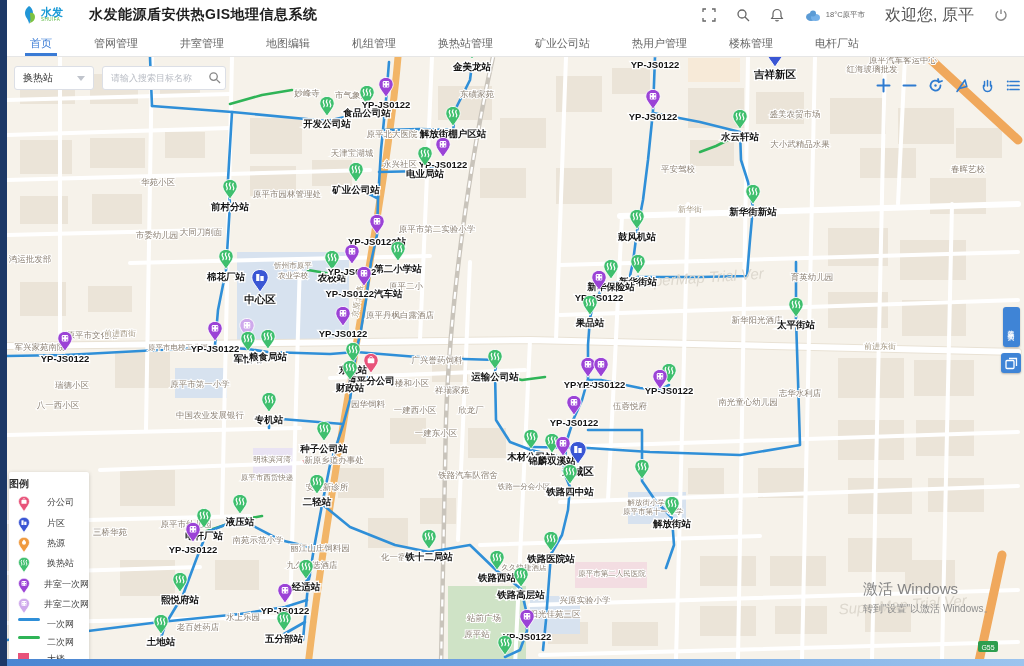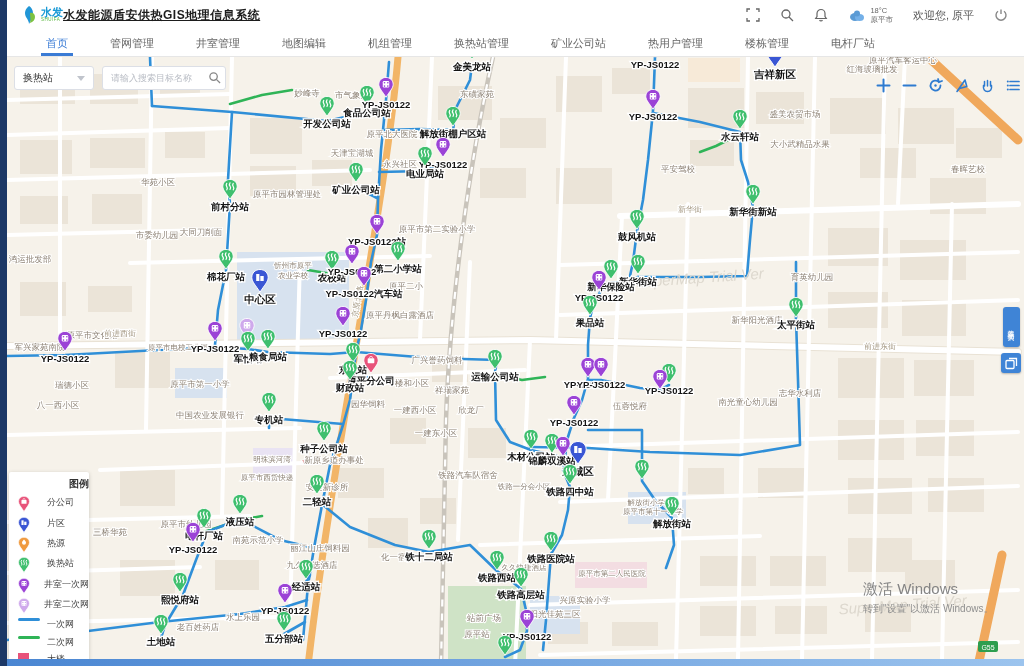--- a/index.html
+++ b/index.html
@@ -7,29 +7,29 @@
   .app{position:relative;width:1024px;height:666px;background:#0f172a;}
   .left-strip{position:absolute;left:0;top:0;width:7px;height:666px;background:#1c3866;}
   .bottom-strip{position:absolute;left:7px;top:659px;width:1017px;height:7px;background:linear-gradient(90deg,#4a86d2,#9cc4ee);}
 
   
   .hdr{position:absolute;left:7px;top:0;width:1017px;height:30px;background:#fff;border-bottom:1px solid #ededed;display:flex;align-items:center;}
   .logo{display:flex;align-items:center;margin-left:14px;}
   .logo-txt{display:flex;flex-direction:column;line-height:1;margin-left:3px;}
   .logo-cn{font-size:11px;font-weight:bold;color:#1a9ad6;}
   .logo-en{font-size:4.5px;color:#58b53c;letter-spacing:.5px;}
-  .app-title{font-size:12px;font-weight:bold;color:#1d1d1d;margin-left:0;letter-spacing:.5px;text-decoration:underline;}
+  .app-title{font-size:14px;font-weight:bold;color:#1d1d1d;margin-left:26px;letter-spacing:.5px;}
   .hdr-right{margin-left:auto;display:flex;align-items:center;gap:20px;margin-right:16px;}
   .hicon{width:14px;height:14px;display:block;}
   .weather{display:flex;align-items:center;gap:4px;}
-  .weather-txt{display:flex;flex-direction:column;font-size:7.5px;color:#666;line-height:1.25;}
-  .welcome{font-size:11px;color:#555;}
+  .weather-txt{display:flex;flex-direction:row;font-size:7.5px;color:#666;line-height:1.25;}
+  .welcome{font-size:16px;color:#555;}
 
   
-  .nav{position:absolute;left:7px;top:30px;width:1017px;height:27px;background:#fff;border-bottom:1px solid #e6e6e6;display:flex;align-items:stretch;padding-left:18px;box-sizing:border-box;}
+  .nav{position:absolute;left:7px;top:30px;width:1017px;height:27px;background:#fff;border-bottom:1px solid #e6e6e6;display:flex;align-items:stretch;padding-left:2px;box-sizing:border-box;}
   .tab{position:relative;padding:0 21px;line-height:26px;font-size:11px;color:#666;cursor:pointer;white-space:nowrap;}
   .tab.active{color:#3a7bd5;}
   .tab.active::after{content:"";position:absolute;left:16px;right:16px;bottom:0;height:3px;background:#3a7bd5;}
 
   
   .map{position:absolute;left:7px;top:57px;width:1017px;height:602px;background:#f6f2ea;overflow:hidden;}
   #map-svg{position:absolute;left:0;top:0;}
 
   .st-label{font-size:9.5px;font-weight:bold;fill:#141414;stroke:#fff;stroke-width:2.6px;paint-order:stroke;text-anchor:middle;}
   .st-label.d{font-size:10.5px;}
@@ -54,21 +54,21 @@
   .map-controls{position:absolute;left:868px;top:20px;display:flex;gap:9px;align-items:center;}
   .mc-btn{width:17px;height:17px;display:flex;align-items:center;justify-content:center;cursor:pointer;}
 
   
   .edge-widgets{position:absolute;left:994px;top:250px;display:flex;flex-direction:column;gap:6px;align-items:center;}
   .effect-btn{width:17px;height:40px;background:#3f84d6;border-radius:3px;color:#fff;font-size:7px;writing-mode:vertical-rl;text-align:center;line-height:17px;letter-spacing:1px;cursor:pointer;box-shadow:0 1px 2px rgba(0,0,0,.25);}
   .layers-btn{width:20px;height:20px;background:#3f84d6;border-radius:3px;display:flex;align-items:center;justify-content:center;cursor:pointer;box-shadow:0 1px 2px rgba(0,0,0,.25);}
 
   
   .legend{position:absolute;left:2px;top:415px;width:80px;background:#fff;border-radius:2px;box-shadow:0 1px 4px rgba(0,0,0,.18);padding:5px 0 6px 0;}
-  .legend-title{font-size:10px;font-weight:bold;color:#333;text-align:right;margin-bottom:3px;}
+  .legend-title{font-size:10px;font-weight:bold;color:#333;text-align:left;margin-bottom:3px;}
   .lg-row{display:flex;align-items:flex-start;gap:7px;padding:2.2px 0 2.2px 9px;}
   .lg-ic{width:22px;display:flex;justify-content:flex-start;align-items:center;}
   .lg-label{font-size:9px;color:#444;white-space:nowrap;}
   .sw-line{width:22px;height:3px;border-radius:2px;}
   .sw-sq{width:11px;height:11px;}
 </style>
 </head>
 <body>
 
 <div class="app">

